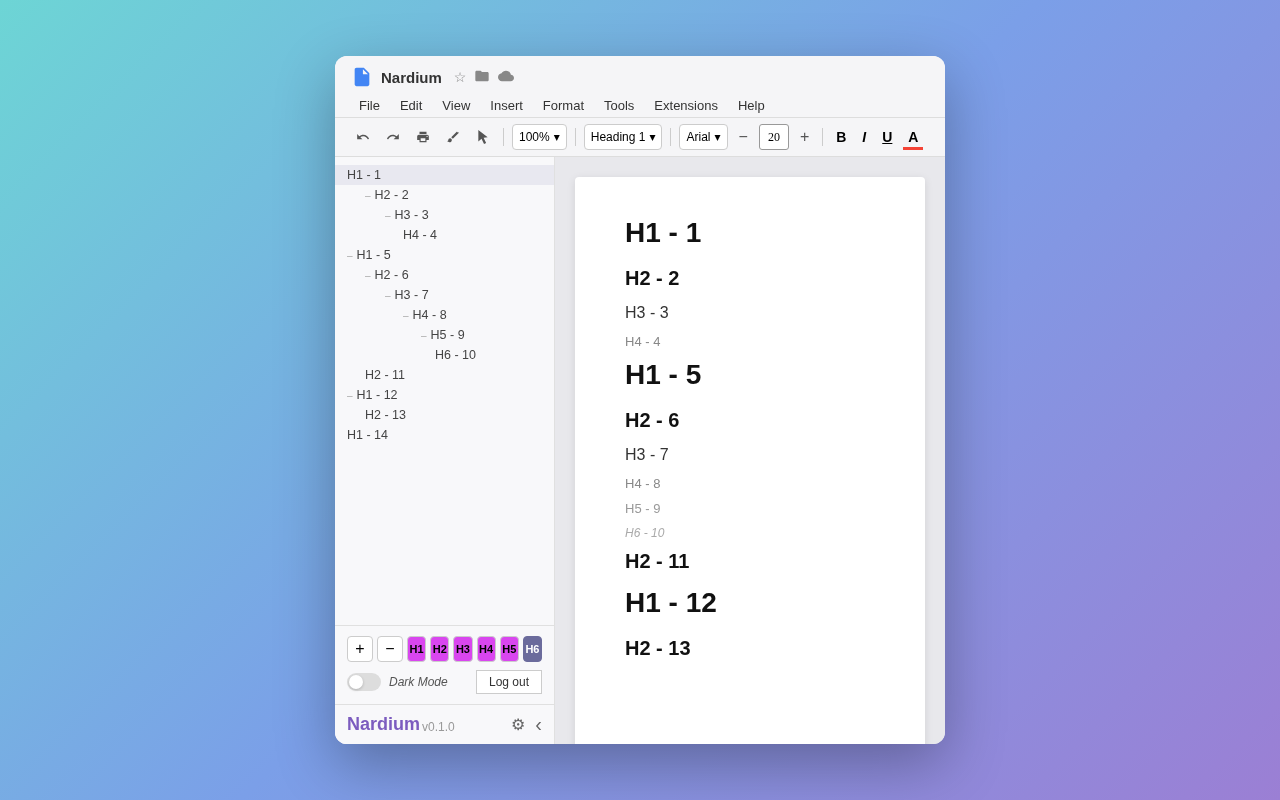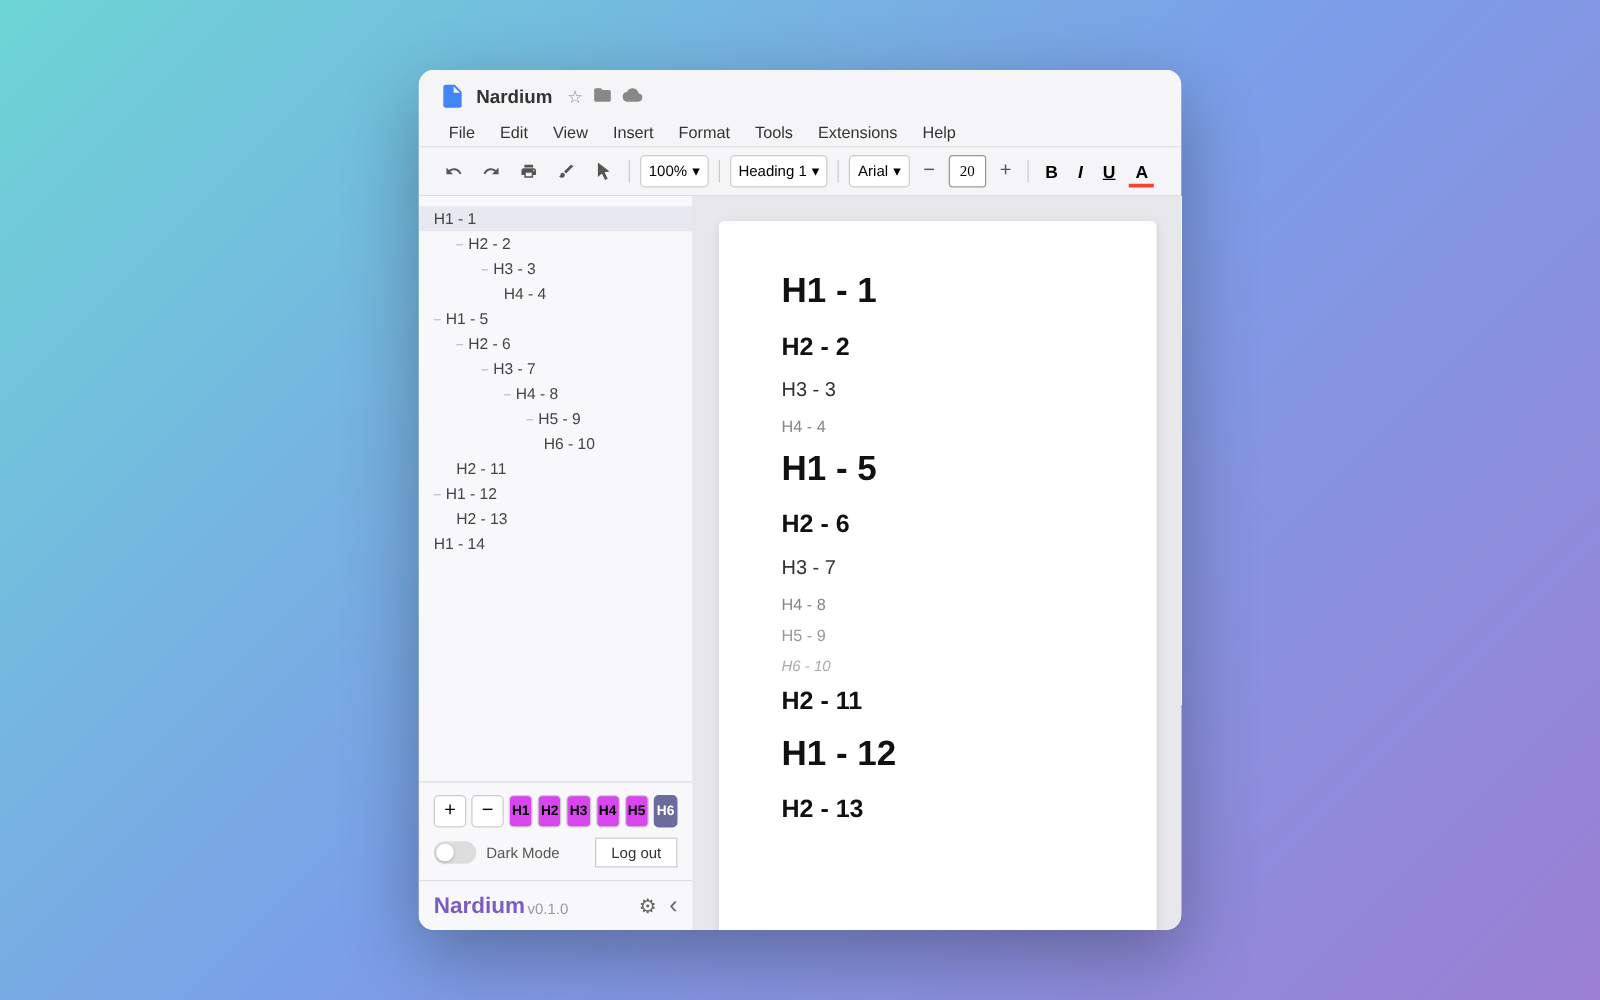--- a/index.html
+++ b/index.html
@@ -249,20 +249,21 @@
       background: #fff;
       border-radius: 50%;
       top: 2px;
       left: 2px;
       transition: left 0.2s;
       box-shadow: 0 1px 3px rgba(0,0,0,0.2);
     }
     .dark-mode-label {
       font-size: 12px;
       color: #555;
+      font-style: italic;
     }
     .logout-btn {
       margin-left: auto;
       background: #fff;
       border: 1px solid #ccc;
       border-radius: 0;
       padding: 4px 12px;
       font-size: 12px;
       cursor: pointer;
       color: #333;

